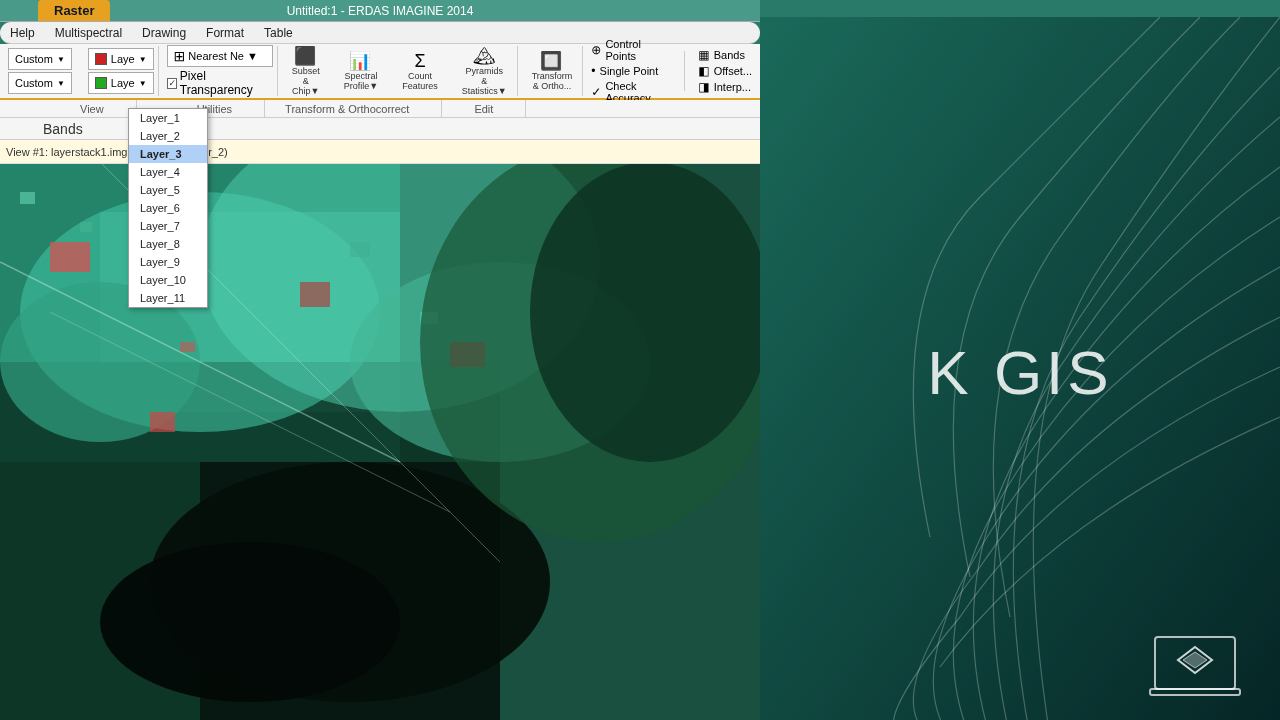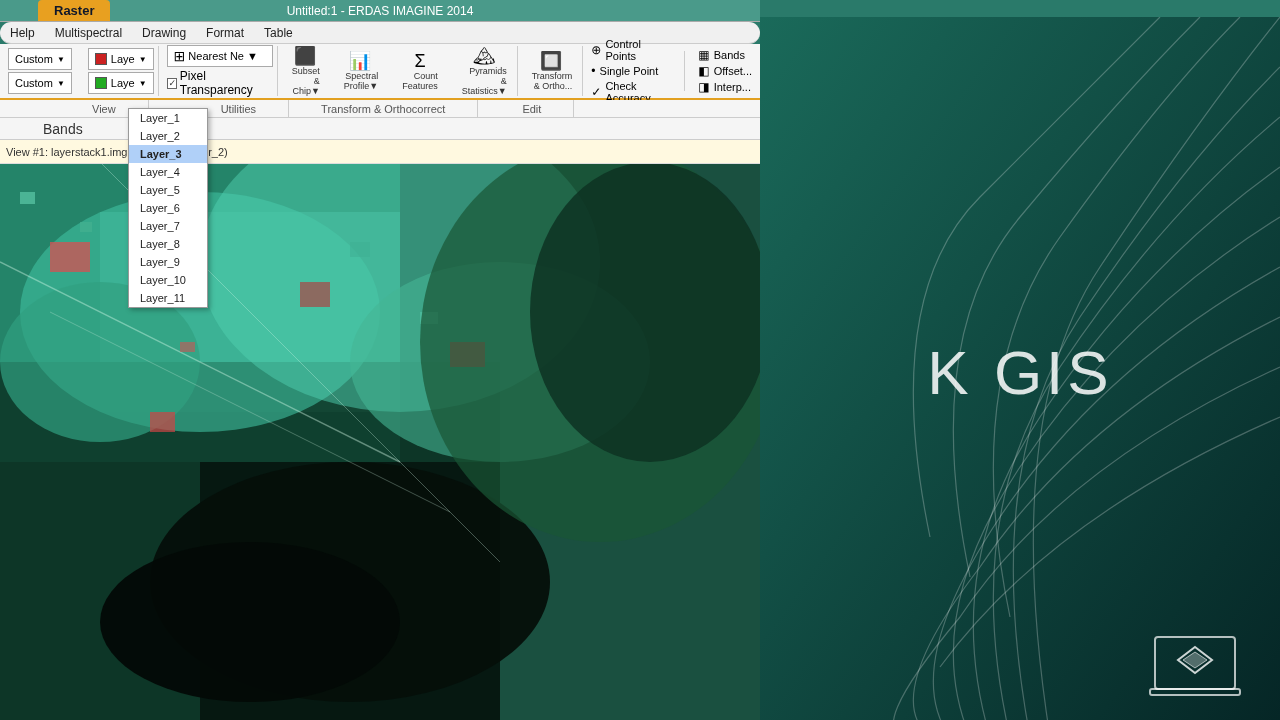--- a/index.html
+++ b/index.html
@@ -51,21 +51,21 @@
     .checkbox-row { display: flex; align-items: center; gap: 3px; font-size: 12px; }
 
     
     #section-labels {
       position: absolute; top: 100px; left: 0; width: 760px; height: 18px;
       background: #f5f5f5; border-bottom: 1px solid #ccc;
       display: flex; align-items: center;
     }
     .section-label {
       padding: 0 32px; font-size: 11px; color: #555; border-right: 1px solid #ccc; height: 100%;
-      display: flex; align-items: center; margin-left: 12px;
+      display: flex; align-items: center;
     }
 
     
     #bands-row {
       position: absolute; top: 118px; left: 0; width: 760px; height: 22px;
       background: #f5f5f5; border-bottom: 1px solid #ccc;
       display: flex; align-items: center; gap: 6px; padding: 0 6px;
     }
     .bands-label { font-size: 14px; color: #333; margin-left: 37px; }
 
@@ -143,21 +143,21 @@
 
     .checkbox-icon { width: 11px; height: 11px; border: 1px solid #666; background: #fff; display: inline-block; position: relative; }
     .checkbox-icon.checked::after { content: '✓'; font-size: 9px; position: absolute; top: -1px; left: 1px; color: #333; }
 
     
     .tool-btn-group {
       display: flex; flex-direction: column; align-items: center;
       border: none; background: transparent; cursor: pointer; padding: 2px 6px;
     }
     .tool-btn-group .icon { font-size: 18px; }
-    .tool-btn-group .label { font-size: 9px; text-align: right; color: #333; line-height: 1.1; }
+    .tool-btn-group .label { font-size: 9px; text-align: center; color: #333; line-height: 1.1; }
 
     
     .vdivider { width: 1px; height: 40px; background: #ccc; margin: 0 2px; }
   </style>
 </head>
 <body>
 
 <div id="title-bar">
   <span>Untitled:1 - ERDAS IMAGINE 2014</span>
 </div>

